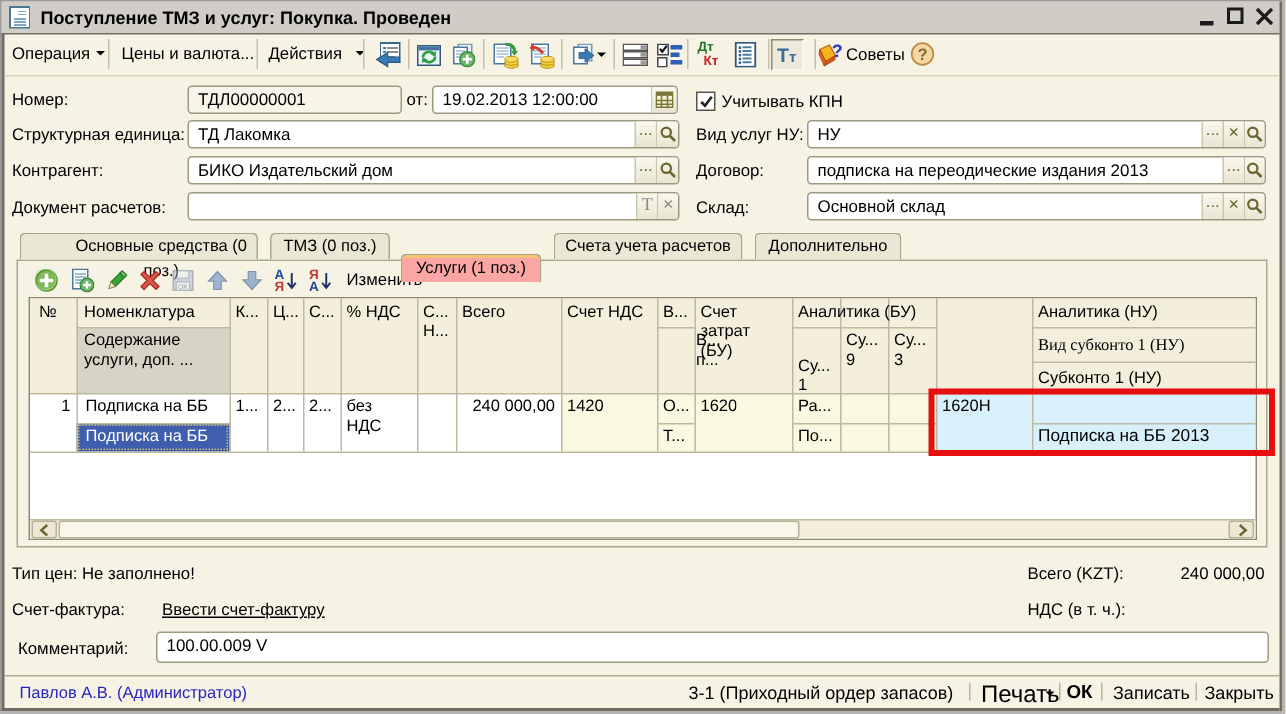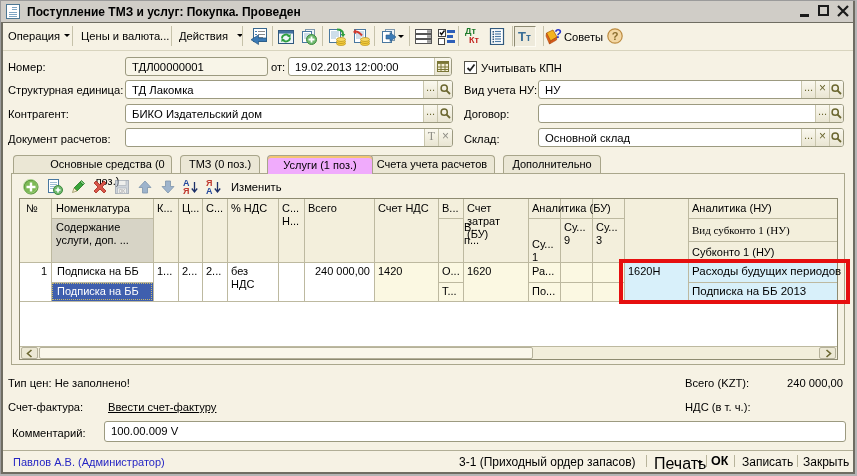--- a/index.html
+++ b/index.html
@@ -231,32 +231,33 @@
   <span class="ibtn" style="right:14px;width:14px;color:#8e8d85;font-family:'Liberation Serif',serif;font-size:12px;">T</span>
   <span class="ibtn" style="right:0;width:14px;border-radius:0 2px 2px 0;color:#8e8d85;font-size:12px;">×</span>
 </div>
 
 <div class="ab" style="left:464px;top:61px;width:13px;height:13px;background:#fff;border:1px solid #55534a;"></div>
 <svg class="ab" style="left:466px;top:63px;" width="10" height="10" viewBox="0 0 10 10">
     <path d="M1.5 5 L4 7.5 L8.5 1.5" fill="none" stroke="#222" stroke-width="1.8"></path>
   </svg>
 <div class="ab lbl" style="left:481px;top:62px;">Учитывать КПН</div>
 
-<div class="ab lbl" style="left:464px;top:84px;">Вид учета НУ:</div>
+<div class="ab lbl" style="left:464px;top:84px;">Вид услуг НУ:</div>
 <div class="inp" style="left:538px;top:80px;width:306px;height:19px;">
   <span class="tx">НУ</span>
   <span class="ibtn" style="right:28px;width:14px;">...</span>
   <span class="ibtn" style="right:14px;width:14px;font-size:12px;">×</span>
   <span class="ibtn" style="right:0;width:14px;border-radius:0 2px 2px 0;"><svg width="11" height="11" viewBox="0 0 11 11" style="margin-top:3px;">
         <circle cx="4.2" cy="4.2" r="3.1" fill="none" stroke="#6b6730" stroke-width="1.5"></circle>
         <line x1="6.6" y1="6.6" x2="10" y2="10" stroke="#6b6730" stroke-width="1.8"></line>
       </svg></span>
 </div>
 <div class="ab lbl" style="left:464px;top:108px;">Договор:</div>
 <div class="inp" style="left:538px;top:104px;width:306px;height:19px;">
+  <span class="tx">подписка на переодические издания 2013</span>
   <span class="ibtn" style="right:14px;width:14px;">...</span>
   <span class="ibtn" style="right:0;width:14px;border-radius:0 2px 2px 0;"><svg width="11" height="11" viewBox="0 0 11 11" style="margin-top:3px;">
         <circle cx="4.2" cy="4.2" r="3.1" fill="none" stroke="#6b6730" stroke-width="1.5"></circle>
         <line x1="6.6" y1="6.6" x2="10" y2="10" stroke="#6b6730" stroke-width="1.8"></line>
       </svg></span>
 </div>
 <div class="ab lbl" style="left:464px;top:133px;">Склад:</div>
 <div class="inp" style="left:538px;top:128px;width:306px;height:19px;">
   <span class="tx">Основной склад</span>
   <span class="ibtn" style="right:28px;width:14px;">...</span>
@@ -265,21 +266,21 @@
         <circle cx="4.2" cy="4.2" r="3.1" fill="none" stroke="#6b6730" stroke-width="1.5"></circle>
         <line x1="6.6" y1="6.6" x2="10" y2="10" stroke="#6b6730" stroke-width="1.8"></line>
       </svg></span>
 </div>
 
 <div class="ab" style="left:11px;top:173px;width:834px;height:192px;border:1px solid #aaa78c;"></div>
 <div class="tab" style="left:13px;top:155px;width:159px;height:18px;line-height:17px;padding-left:30px;">Основные средства (0 поз.)</div>
 <div class="tab" style="left:180px;top:155px;width:80px;height:18px;line-height:17px;">ТМЗ (0 поз.)</div>
 <div class="tab" style="left:369px;top:155px;width:126px;height:18px;line-height:17px;">Счета учета расчетов</div>
 <div class="tab" style="left:503px;top:155px;width:98px;height:18px;line-height:17px;">Дополнительно</div>
-<div class="tab" style="left:267px;top:155px;width:106px;height:19px;line-height:18px;background:#f0abfc;box-shadow:inset 0 2px 0 #f3c573;z-index:3;">Услуги (1 поз.)</div>
+<div class="tab" style="left:267px;top:169px;width:94px;height:19px;line-height:18px;background:#fca5a5;box-shadow:inset 0 2px 0 #f3c573;z-index:3;">Услуги (1 поз.)</div>
 
 <svg class="ab" style="left:23px;top:179px;" width="16" height="16" viewBox="0 0 16 16">
 <circle cx="8" cy="8" r="7" fill="#7db956" stroke="#4e8c32"></circle>
 <circle cx="8" cy="8" r="7" fill="none" stroke="#a8d88a" stroke-width="1" opacity="0.6" transform="translate(-0.7,-0.7)"></circle>
 <path d="M8 3.5 L8 12.5 M3.5 8 L12.5 8" stroke="#fff" stroke-width="2.4"></path>
 </svg>
 <svg class="ab" style="left:47px;top:179px;" width="16" height="16" viewBox="0 0 16 16">
 <rect x="1.5" y="0.5" width="10" height="13" fill="#fff" stroke="#4978a0"></rect>
 <g stroke="#9dbdd4" stroke-width="1" shape-rendering="crispEdges">
       <line x1="3" y1="3.5" x2="10" y2="3.5"></line>
@@ -389,21 +390,20 @@
 <div class="cell" style="left:186px;top:66px;">2...</div>
 <div class="cell" style="left:211px;top:66px;width:40px;white-space:normal;line-height:13px;">без НДС</div>
 <div class="cell" style="left:284px;top:66px;width:66px;text-align:right;">240 000,00</div>
 <div class="cell" style="left:358px;top:66px;">1420</div>
 <div class="cell" style="left:422px;top:66px;">О...</div>
 <div class="cell" style="left:422px;top:86px;">Т...</div>
 <div class="cell" style="left:447px;top:66px;">1620</div>
 <div class="cell" style="left:512px;top:66px;">Ра...</div>
 <div class="cell" style="left:512px;top:86px;">По...</div>
 <div class="cell" style="left:608px;top:66px;">1620Н</div>
-<div class="cell" style="left:672px;top:66px;font-size:11.5px;">Расходы будущих периодов</div>
 <div class="cell" style="left:672px;top:86px;font-size:11.5px;">Подписка на ББ 2013</div>
 
 <div class="ab" style="left:0;top:147px;width:817px;height:13px;background:#f2eedb;border-top:1px solid #bdb9a0;"></div>
 <div class="ab" style="left:1px;top:148px;width:17px;height:12px;background:#ece8d4;border:1px solid #b5b19a;border-radius:2px;"></div>
 <svg class="ab" style="left:6px;top:150px;" width="7" height="9" viewBox="0 0 7 9">
       <path d="M5.5 1 L1.5 4.5 L5.5 8" fill="none" stroke="#6b6730" stroke-width="1.6"></path>
     </svg>
 <div class="ab" style="left:799px;top:148px;width:17px;height:12px;background:#ece8d4;border:1px solid #b5b19a;border-radius:2px;"></div>
 <svg class="ab" style="left:805px;top:150px;" width="7" height="9" viewBox="0 0 7 9">
       <path d="M1.5 1 L5.5 4.5 L1.5 8" fill="none" stroke="#6b6730" stroke-width="1.6"></path>

